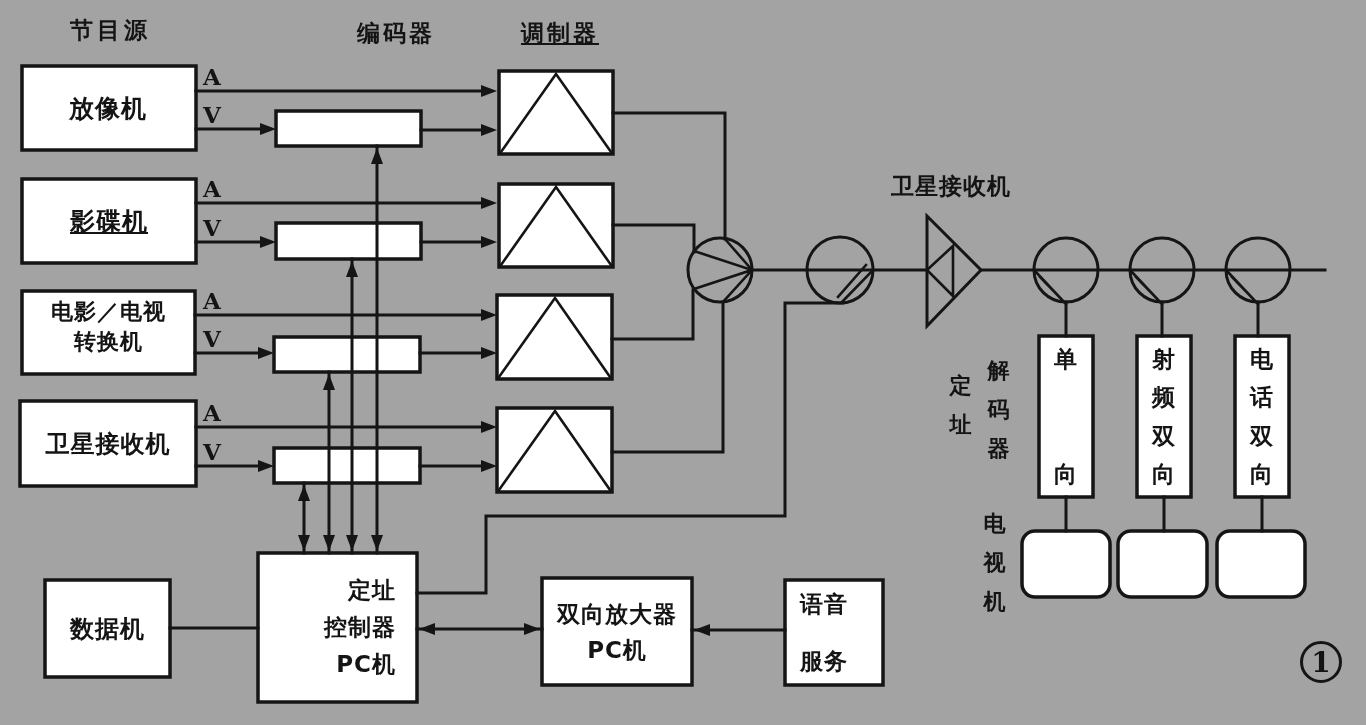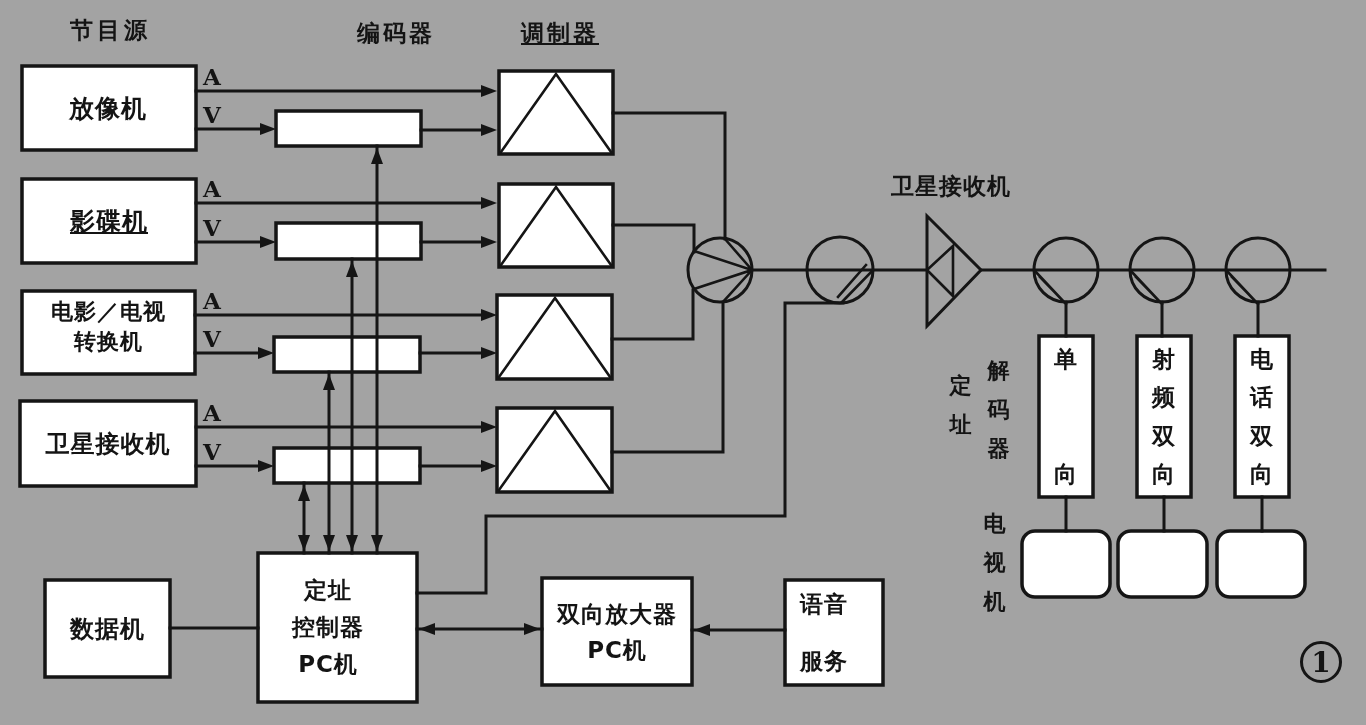--- a/index.html
+++ b/index.html
@@ -211,21 +211,21 @@
   <div class="lbl vcol sb" style="left:1236px;top:344px;width:52px;height:146px;font-size:23px;">
     <span>电</span>
     <span>话</span>
     <span>双</span>
     <span>向</span>
   </div>
 
   <div class="lbl center" style="left:47px;top:582px;width:121px;height:93px;font-size:24px;">
     <span>数据机</span>
   </div>
-  <div class="lbl center vcol" style="left:260px;top:560px;width:136px;height:135px;font-size:23px;line-height:37px;justify-content:center;">
+  <div class="lbl center vcol" style="left:260px;top:560px;width:136px;height:135px;font-size:23px;line-height:37px;justify-content:center;align-items:flex-end;">
     <span>定址</span>
     <span>控制器</span>
     <span>PC机</span>
   </div>
   <div class="lbl center vcol" style="left:544px;top:585px;width:146px;height:93px;font-size:23px;line-height:36px;justify-content:center;">
     <span>双向放大器</span>
     <span>PC机</span>
   </div>
   <div class="lbl center vcol" style="left:787px;top:587px;width:74px;height:91px;font-size:23px;line-height:36px;justify-content:center;gap:21px;">
     <span>语音</span>

